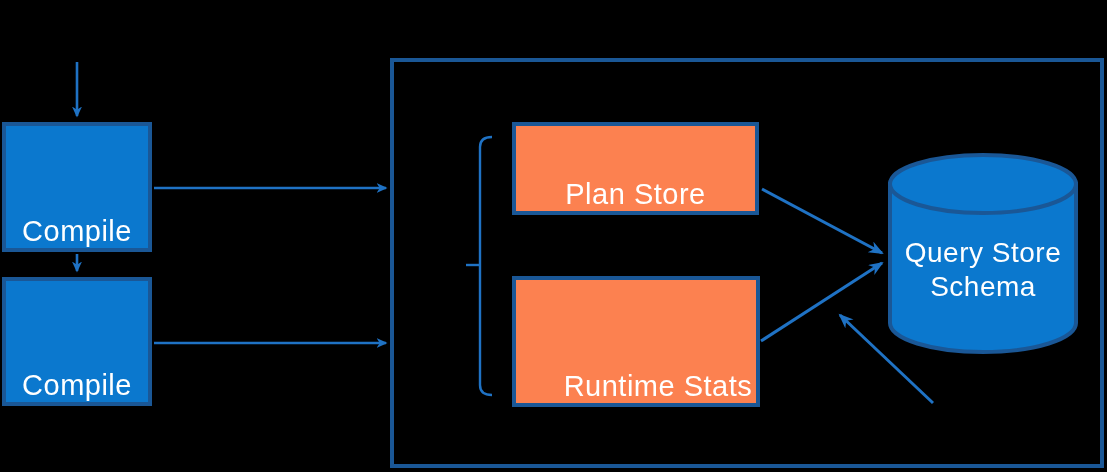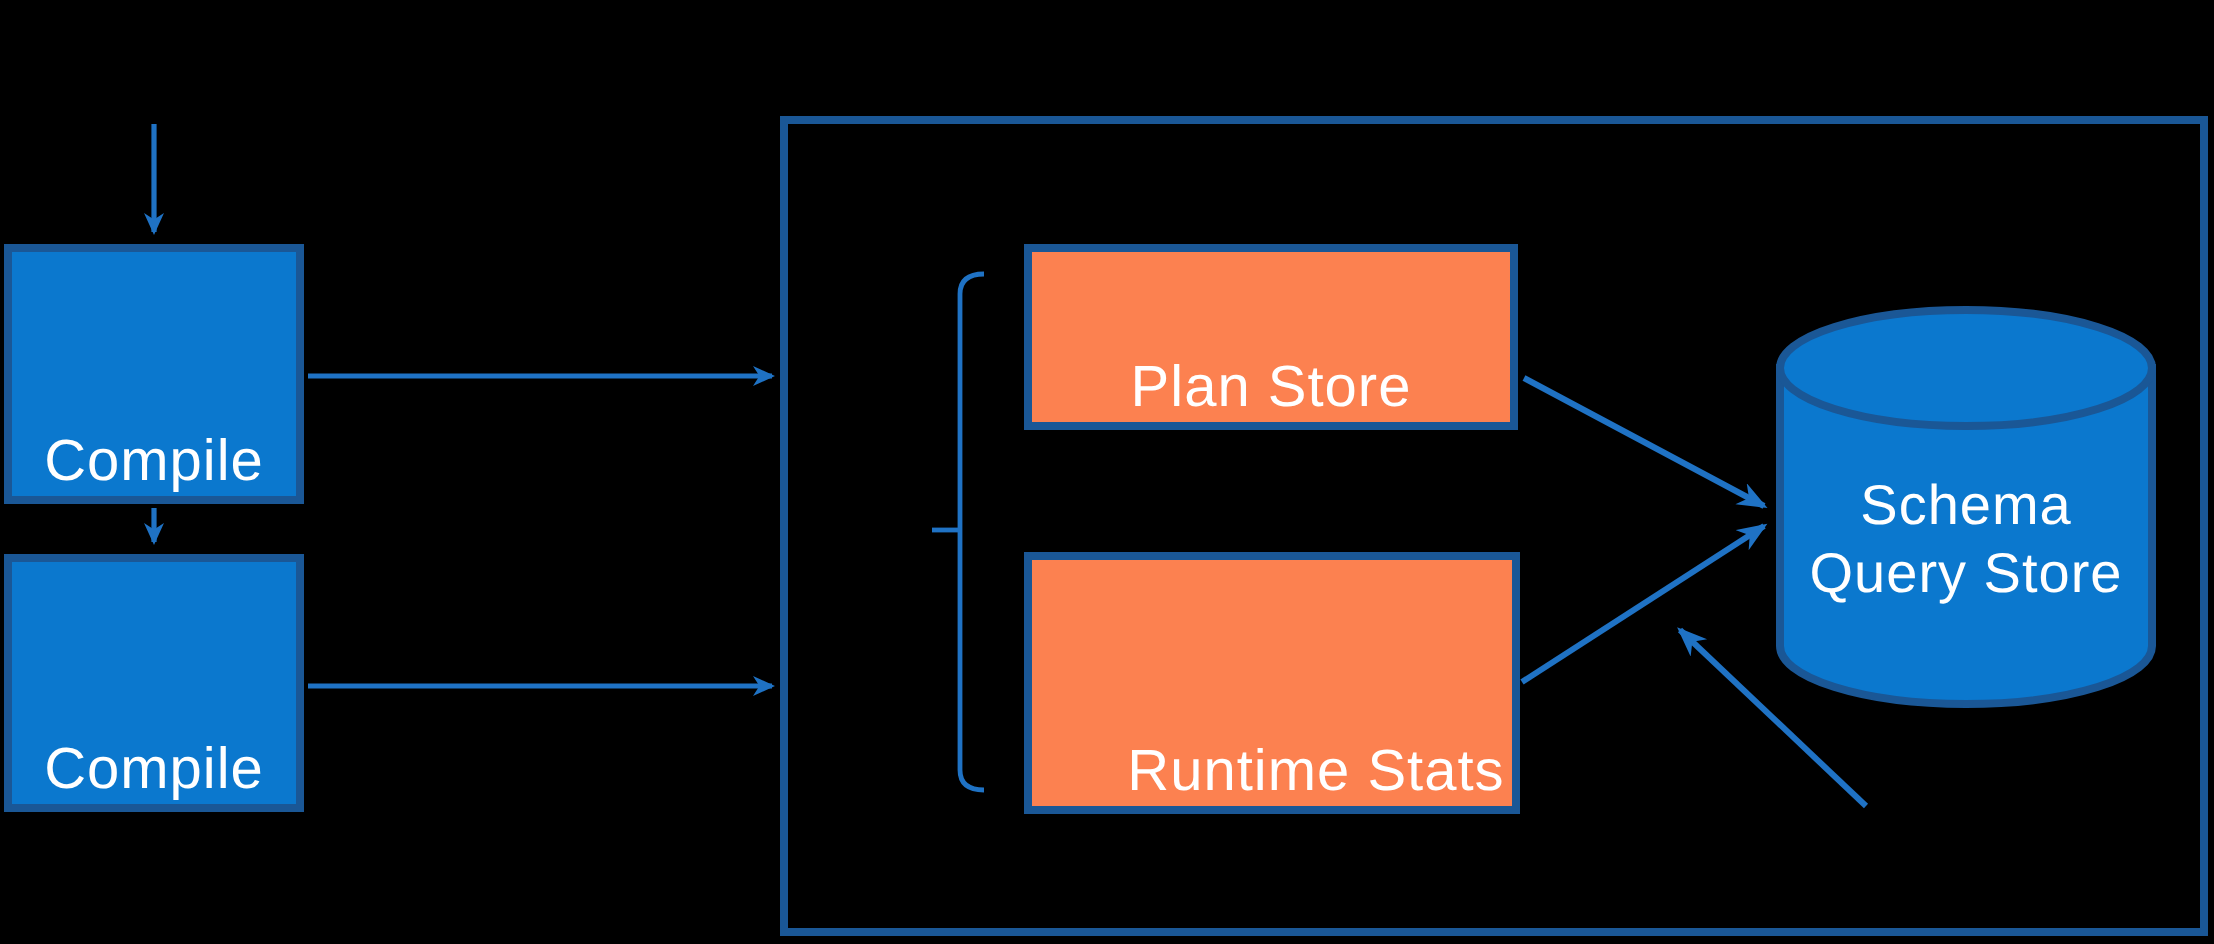--- a/index.html
+++ b/index.html
@@ -121,17 +121,17 @@
     <path class="bracket-path" d="M492,137 Q480,137 480,147 L480,385 Q480,395 492,395"></path>
     <path class="bracket-path" d="M480,265 L466,265"></path>
 
     <g>
       <path class="cyl" d="M890,184 L890,323 A93,29 0 0 0 1076,323 L1076,184 Z"></path>
       <ellipse class="cyl" cx="983" cy="184" rx="93" ry="29"></ellipse>
     </g>
   </svg>
 
   <div class="cylinder-label">
+    <span>Query Store</span>
     <span>Schema</span>
-    <span>Query Store</span>
   </div>
 
 </div>
 
 </body></html>

